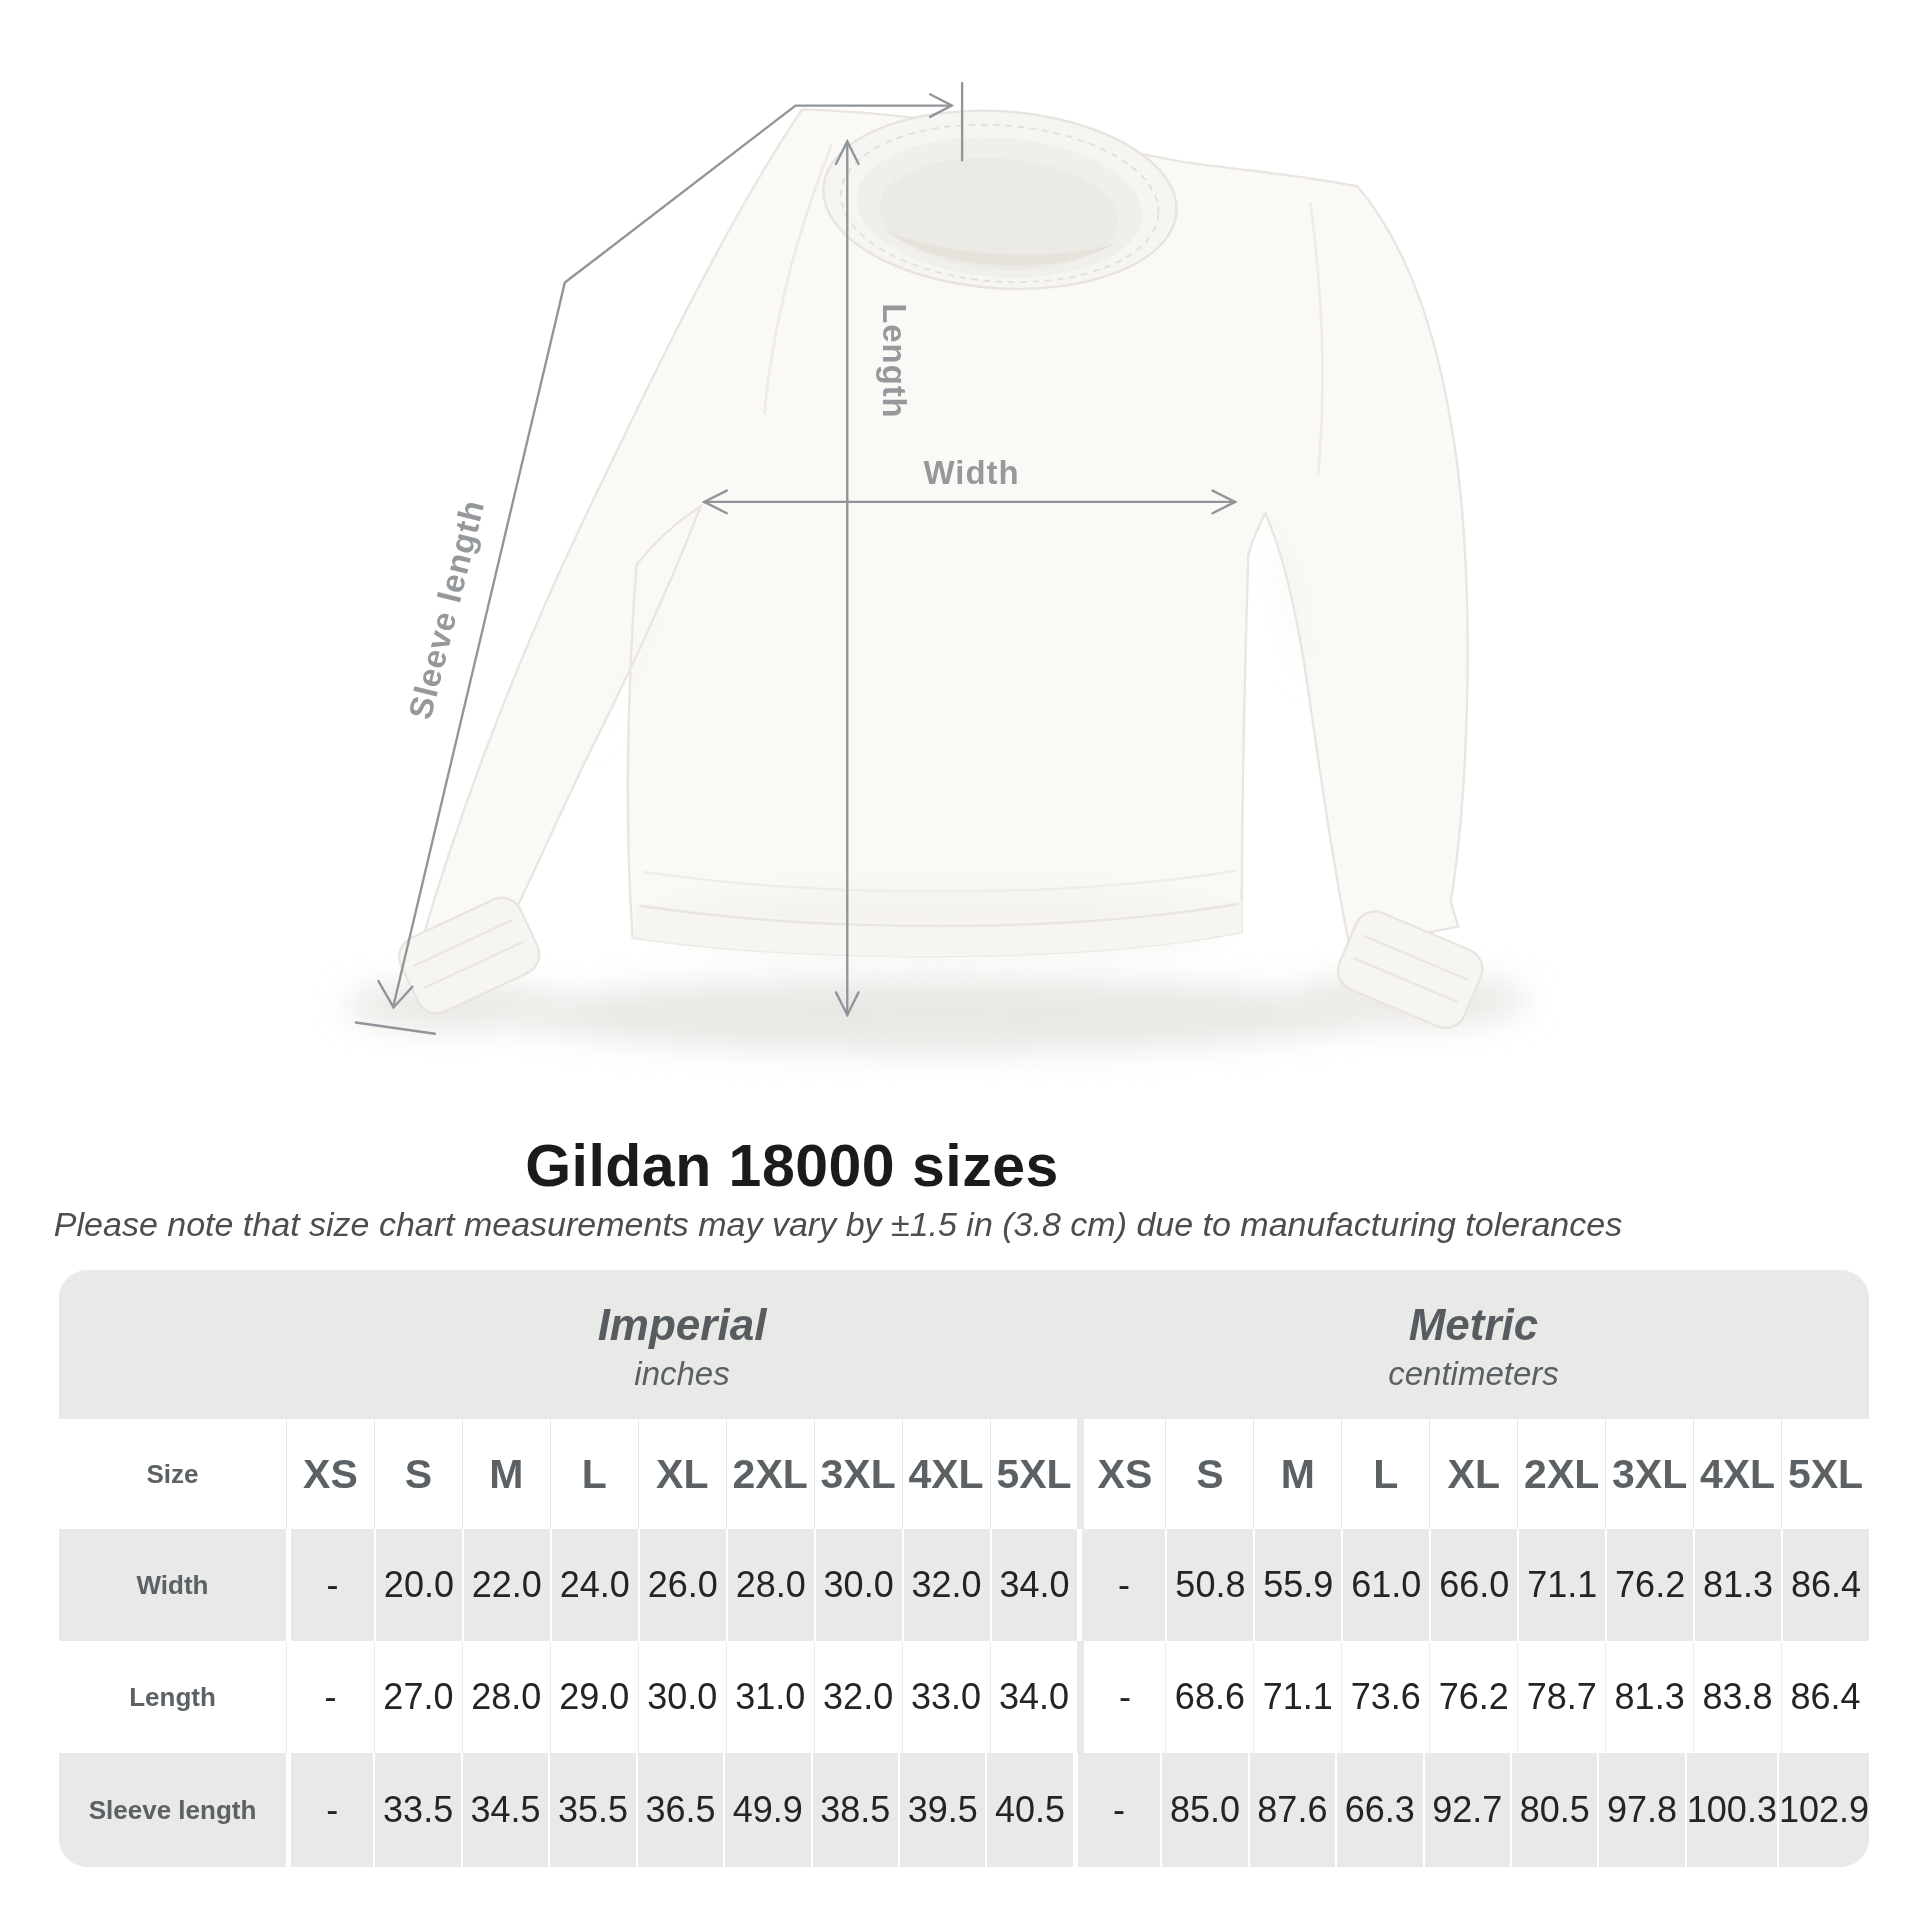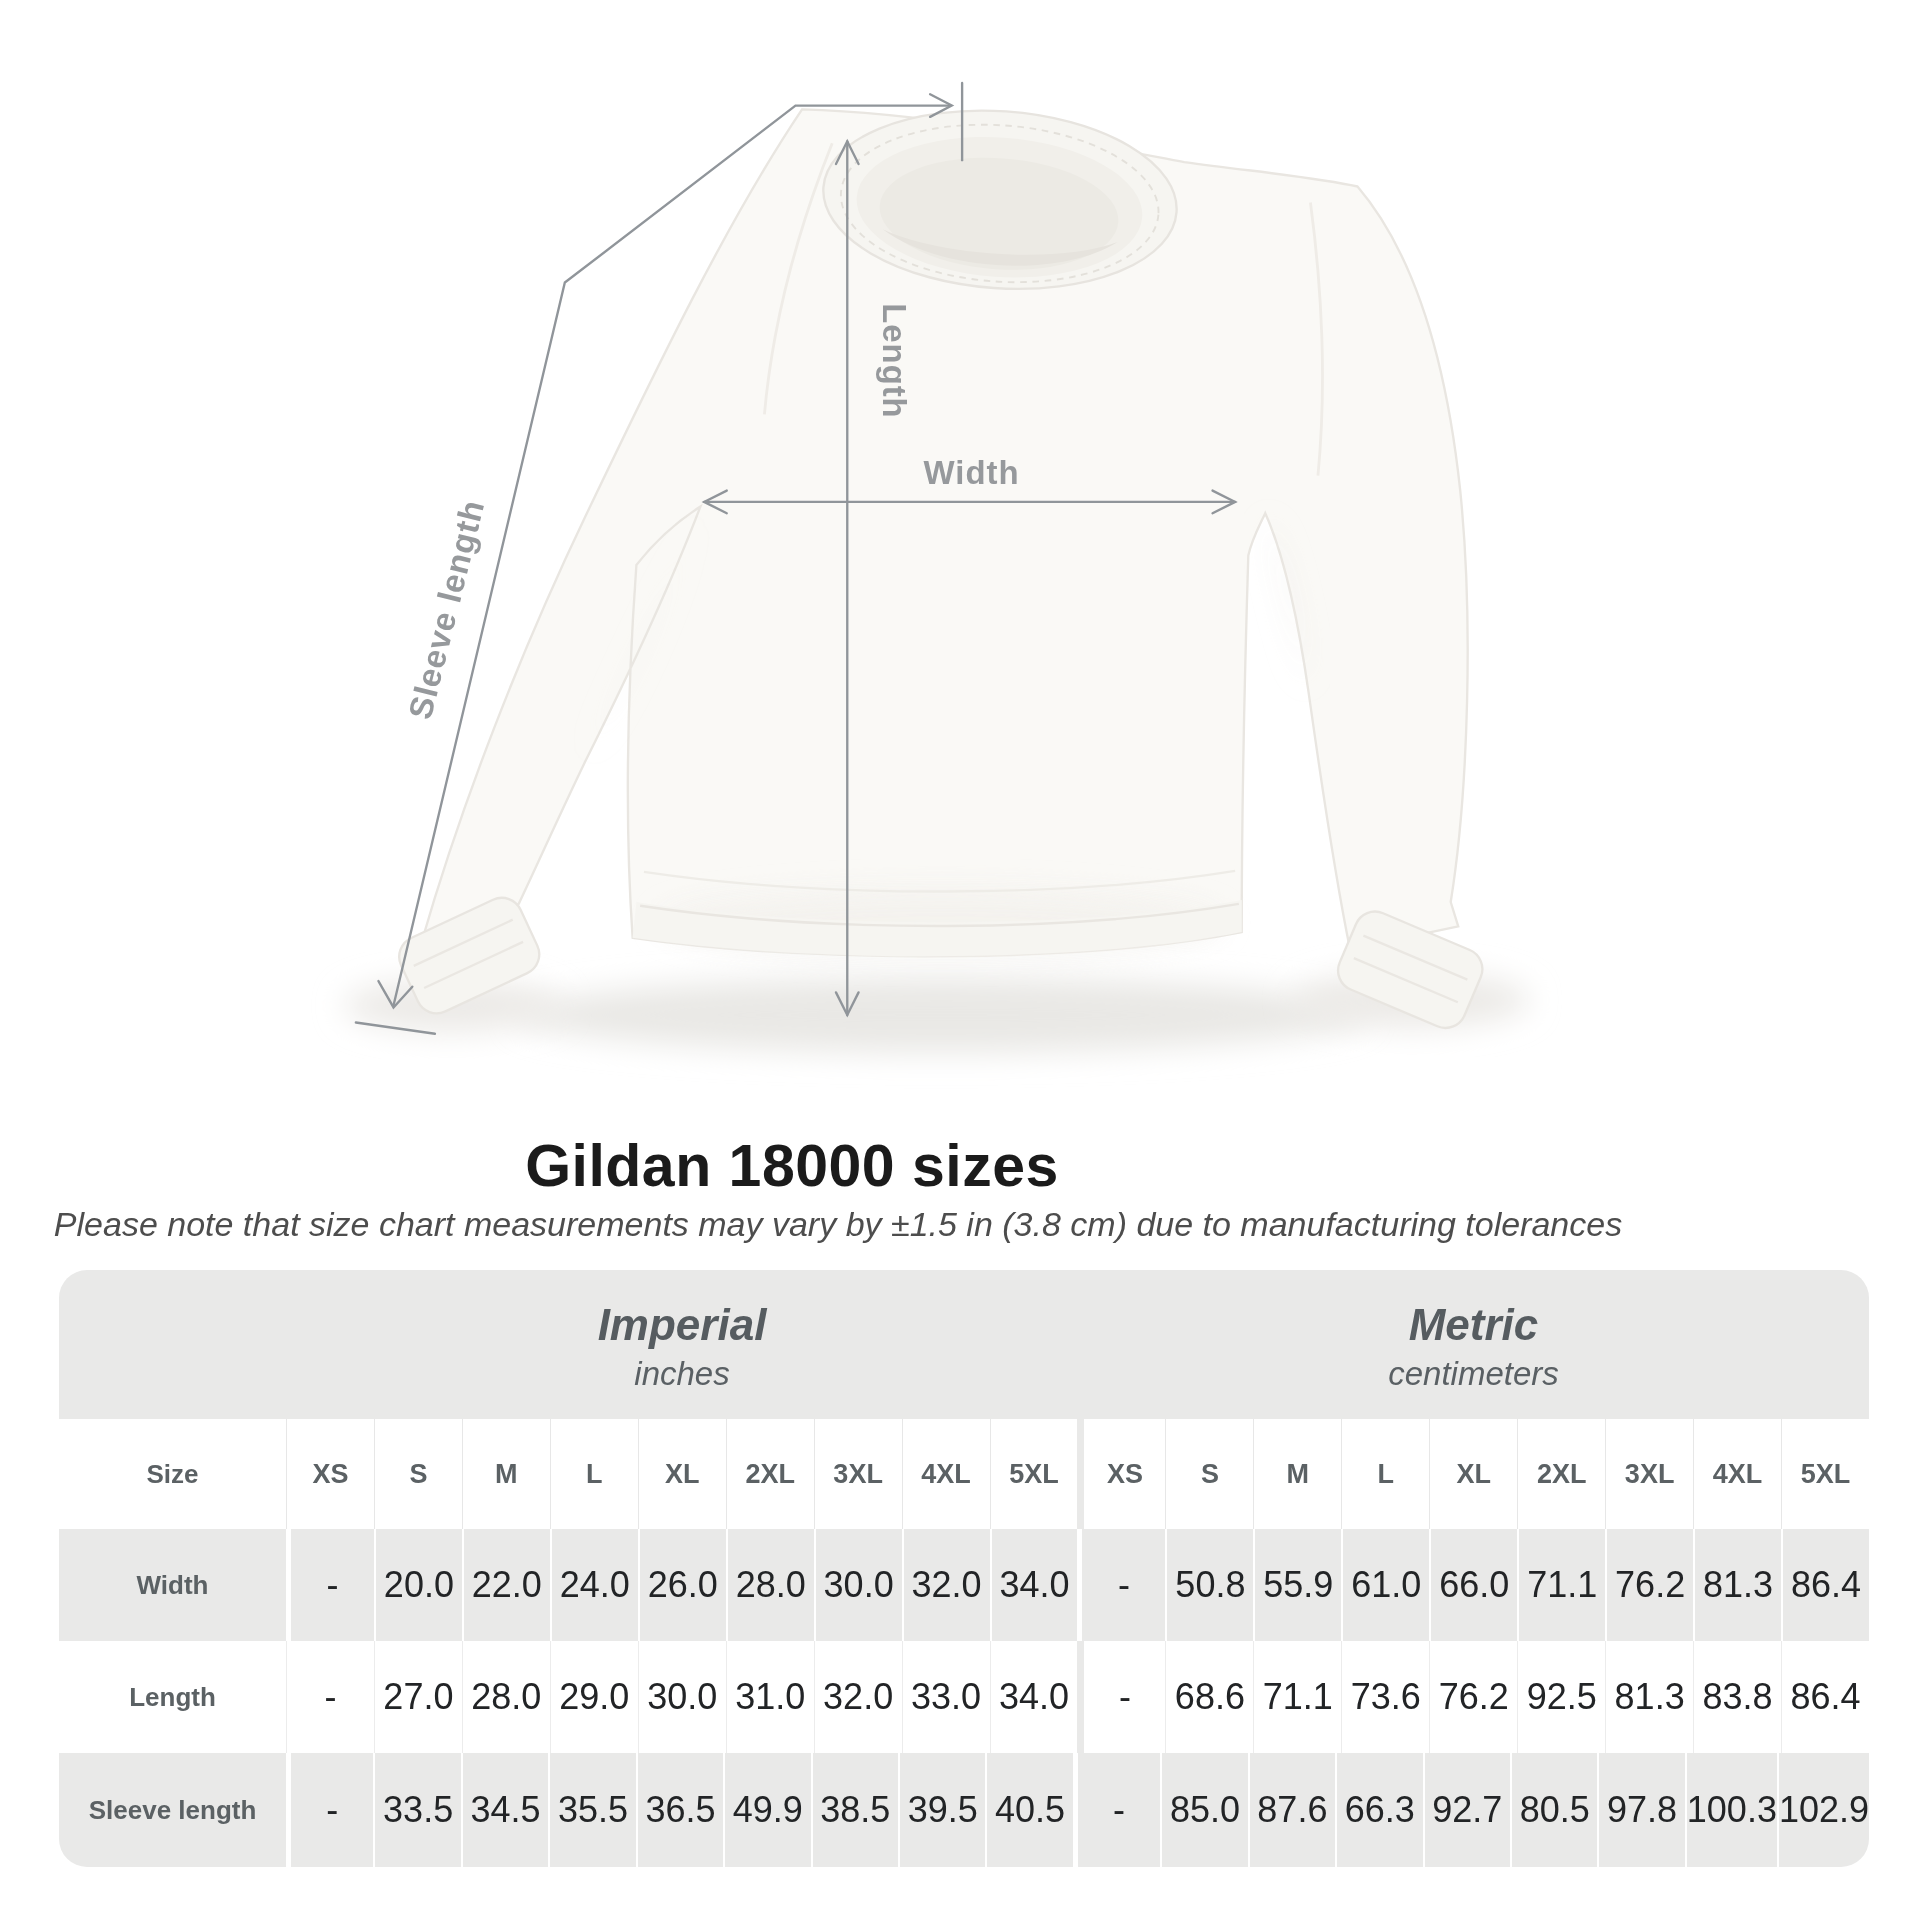--- a/index.html
+++ b/index.html
@@ -28,21 +28,21 @@
   .sec-sub{font-size:33px;font-style:italic;color:#5a6064;}
 
   .trow{display:grid;grid-template-columns:227px repeat(18,1fr);}
   .trow.thead{height:110px;background:#ffffff;}
   .trow.data{height:112px;}
   .trow.data:last-child{height:114px;}
   .trow.gray{background:#e9e9e8;}
   .trow.white{background:#ffffff;}
 
   .cell{display:flex;align-items:center;justify-content:center;box-sizing:border-box;}
-  .thead .cell{border-left:1.9px solid #e7e7e7;font-weight:bold;font-size:27px;color:#5b6164;}
+  .thead .cell{border-left:1.9px solid #e7e7e7;font-weight:bold;font-size:41px;color:#5b6164;}
   .thead .lbl{border-left:none;}
   .thead .secdiv{border-left:7.5px solid #e9e9e8;}
 
   .trow .lbl{font-weight:bold;font-size:26px;color:#5b6164;}
   .gray .cell{border-left:2.8px solid #ffffff;}
   .gray .lbl{border-left:none;}
   .gray .firstv{border-left:5.6px solid #ffffff;}
   .gray .secdiv{border-left:5.6px solid #ffffff;}
   .white .cell{border-left:1.9px solid #ececec;}
   .white .lbl{border-left:none;}
@@ -208,21 +208,21 @@
         <div class="cell val">30.0</div>
         <div class="cell val">31.0</div>
         <div class="cell val">32.0</div>
         <div class="cell val">33.0</div>
         <div class="cell val">34.0</div>
         <div class="cell val secdiv">-</div>
         <div class="cell val">68.6</div>
         <div class="cell val">71.1</div>
         <div class="cell val">73.6</div>
         <div class="cell val">76.2</div>
-        <div class="cell val">92.5</div>
+        <div class="cell val">78.7</div>
         <div class="cell val">81.3</div>
         <div class="cell val">83.8</div>
         <div class="cell val">86.4</div>
       </div>
       <div class="trow data gray">
         <div class="cell lbl">Sleeve length</div>
         <div class="cell val firstv">-</div>
         <div class="cell val">33.5</div>
         <div class="cell val">34.5</div>
         <div class="cell val">35.5</div>

